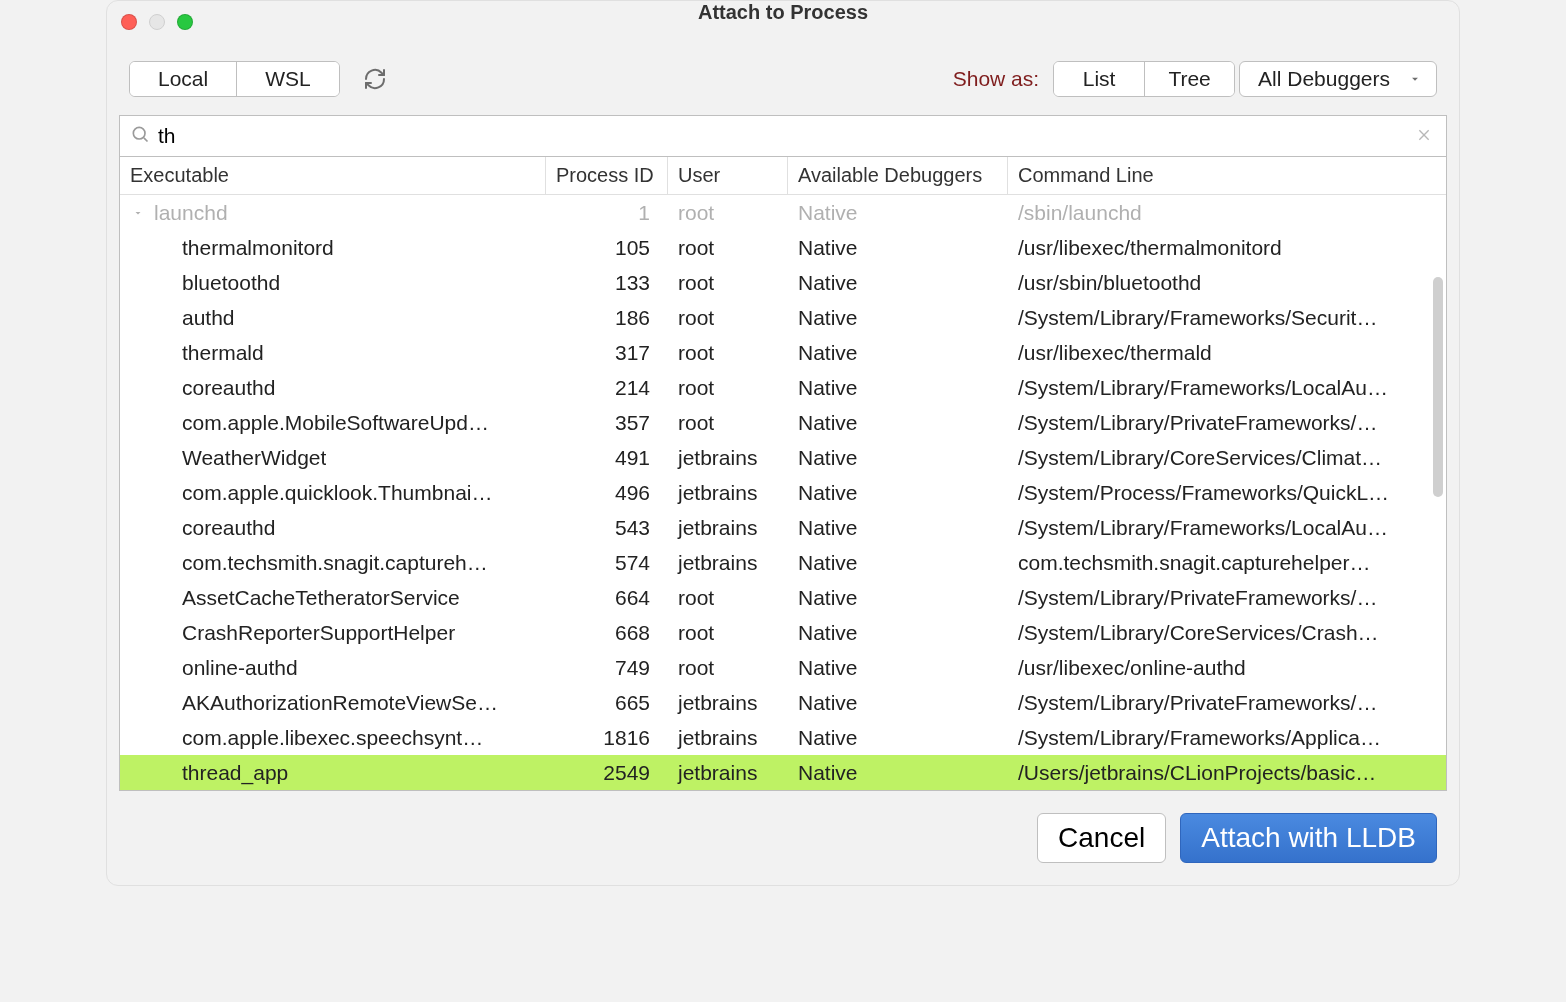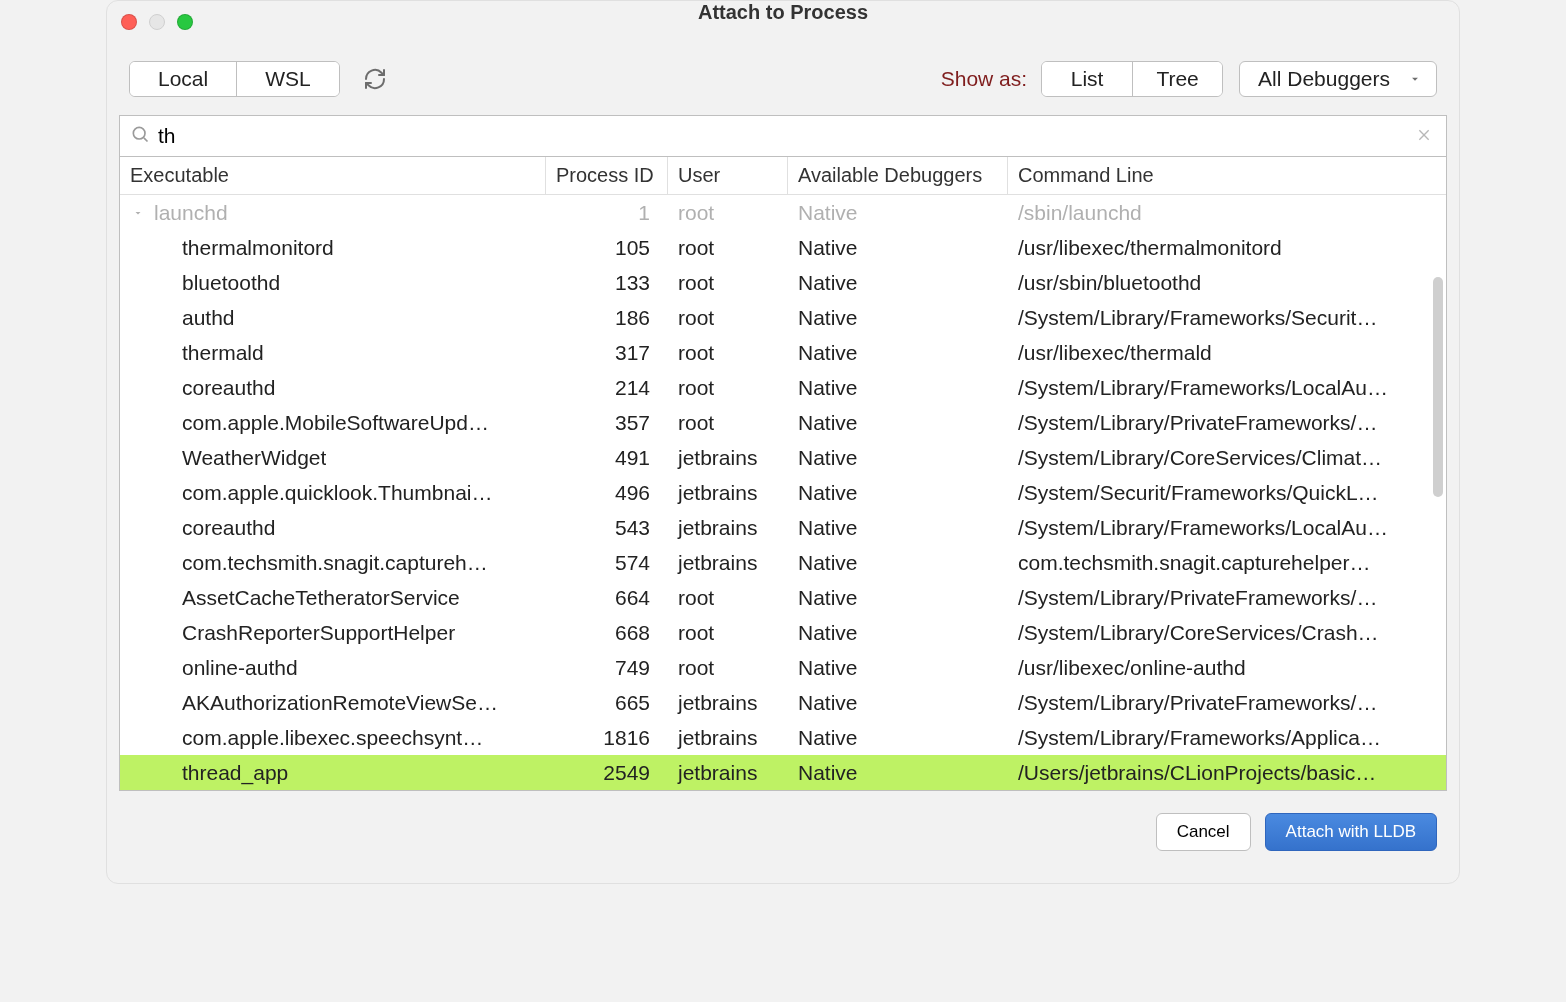--- a/index.html
+++ b/index.html
@@ -90,21 +90,21 @@
     margin-right:14px;
   }
   .combo {
     display:flex;
     align-items:center;
     border:1px solid #bfbfbf;
     border-radius:6px;
     background:#fff;
     padding:5px 14px 5px 18px;
     font-size:21px;
-    margin-left:16px;
+    margin-left:4px;
     cursor:pointer;
   }
   .combo .caret {
     margin-left: 18px;
   }
   .search-wrap {
     margin: 4px 12px 0 12px;
     border:1px solid #bfbfbf;
     background:#fff;
     display:flex;
@@ -191,21 +191,21 @@
     display:flex;
     justify-content:flex-end;
     gap:14px;
     padding: 22px;
   }
   .btn {
     border:1px solid #bfbfbf;
     background:#fff;
     border-radius:6px;
     padding:8px 20px;
-    font-size:17px;
+    font-size:28px;
     cursor:pointer;
   }
   .btn.primary {
     background:#3a7bd5;
     background: linear-gradient(#4a8ae0, #3572cc);
     color:#fff;
     border:1px solid #2f66bd;
   }
 </style>
 </head>
@@ -369,21 +369,21 @@
         </div>
         <div class="row child">
           <div class="col-exe-cell">
             <span class="indent-spacer"></span>
             <span class="indent-spacer"></span>
             <span class="exe-text">com.apple.quicklook.Thumbnai…</span>
           </div>
           <div class="col-pid-cell">496</div>
           <div class="col-user-cell">jetbrains</div>
           <div class="col-avail-cell">Native</div>
-          <div class="col-cmd-cell">/System/Securit/Frameworks/QuickL…</div>
+          <div class="col-cmd-cell">/System/Process/Frameworks/QuickL…</div>
         </div>
         <div class="row child">
           <div class="col-exe-cell">
             <span class="indent-spacer"></span>
             <span class="indent-spacer"></span>
             <span class="exe-text">coreauthd</span>
           </div>
           <div class="col-pid-cell">543</div>
           <div class="col-user-cell">jetbrains</div>
           <div class="col-avail-cell">Native</div>

